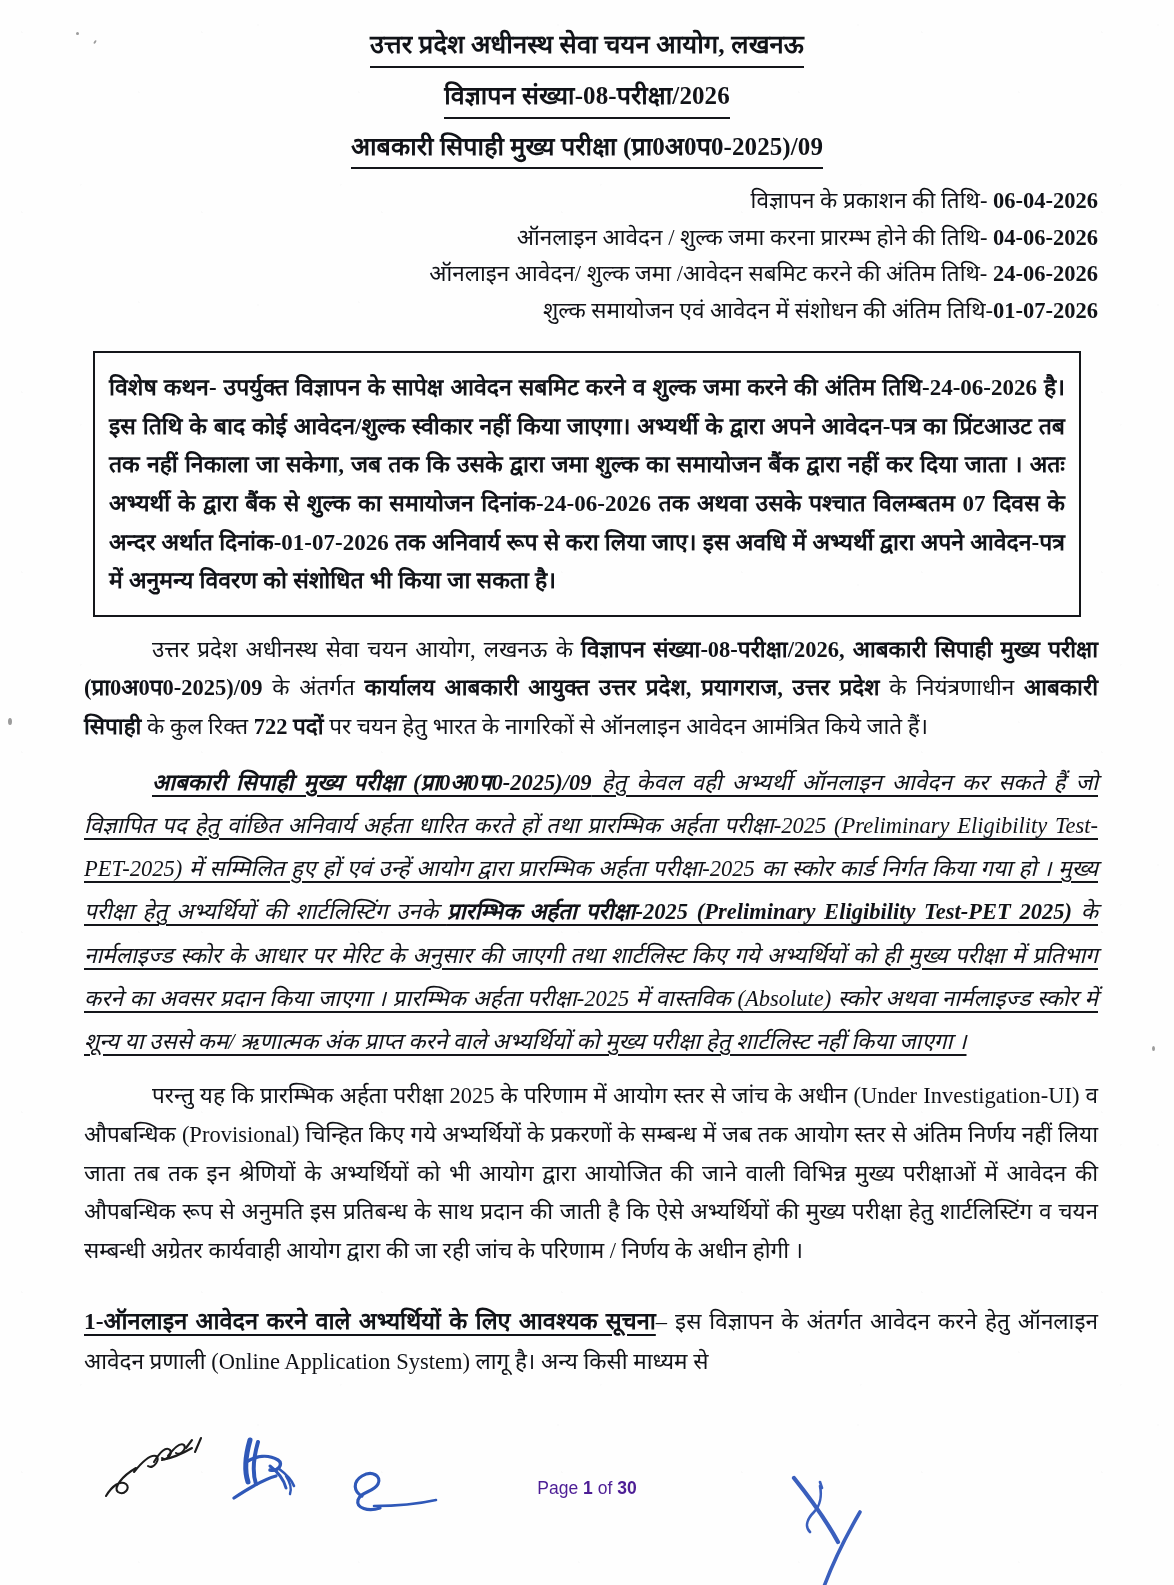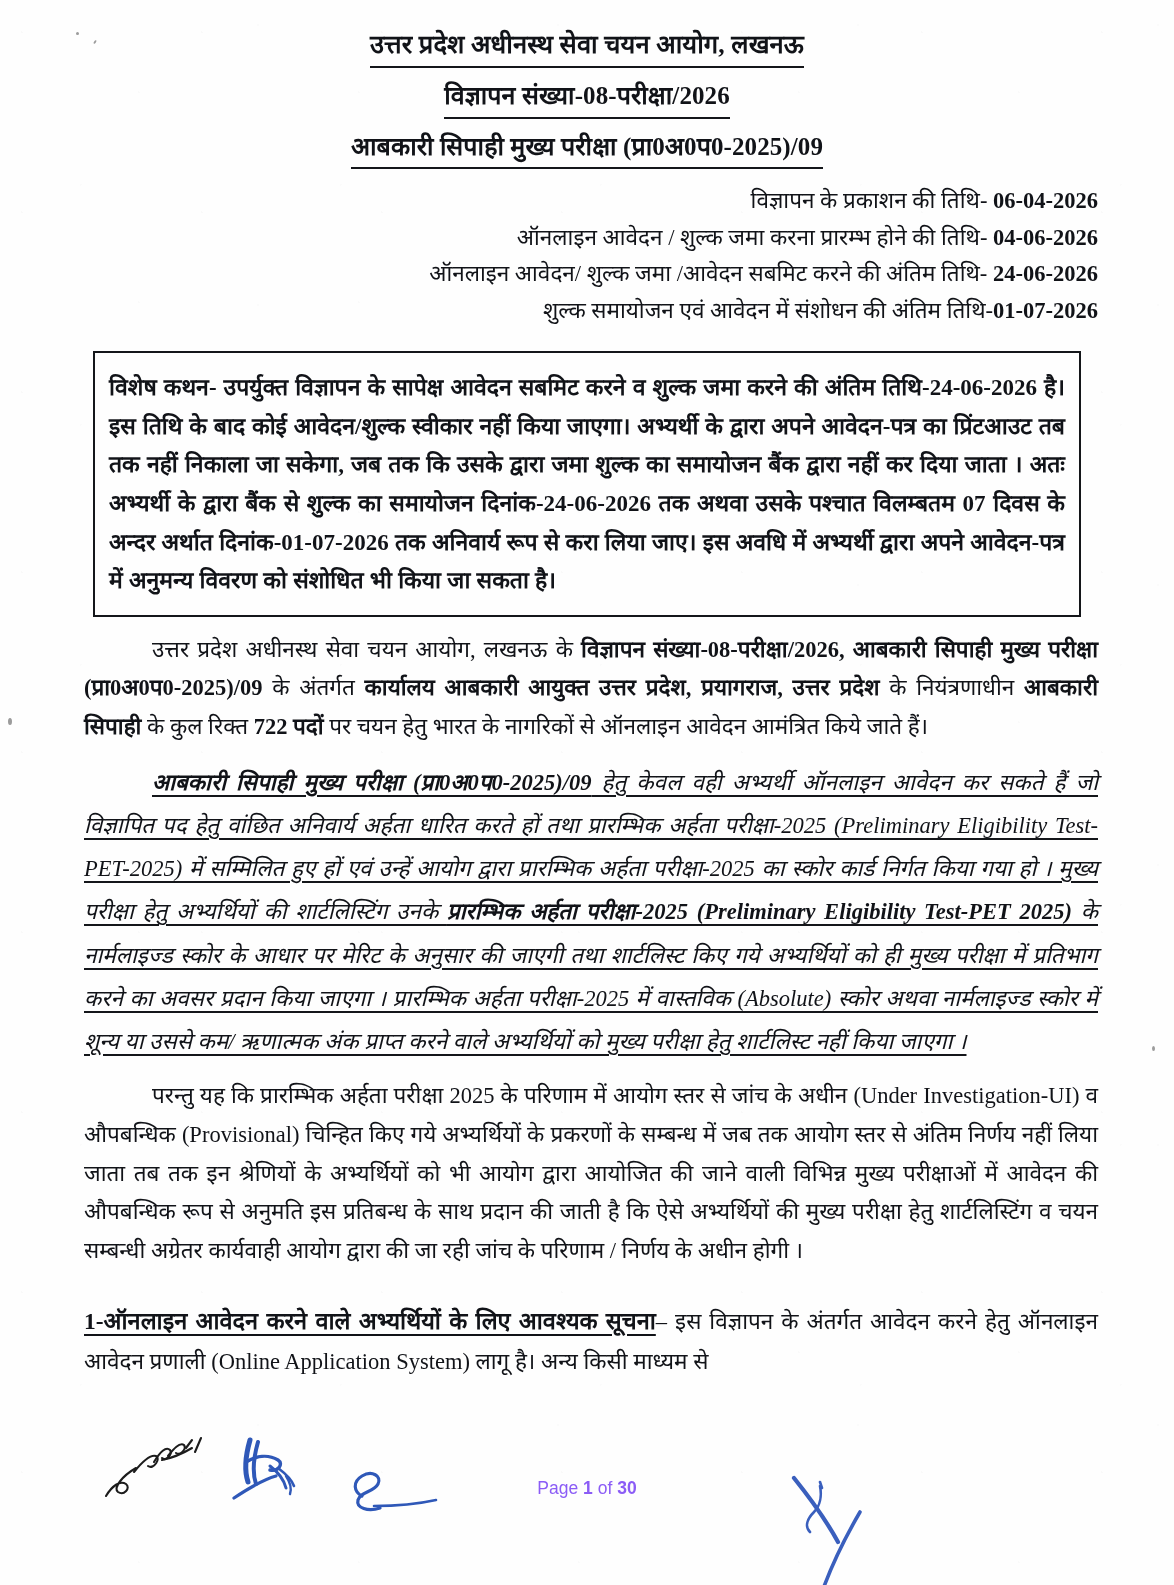--- a/index.html
+++ b/index.html
@@ -140,21 +140,21 @@
 
   
   .page-num {
     position: absolute;
     left: 0;
     right: 0;
     top: 1478px;
     text-align: center;
     font-family: "Liberation Sans", sans-serif;
     font-size: 17.5px;
-    color: #8b5cf6;
+    color: #4c1d95;
   }
   .page-num b { font-weight: 700; }
 
   
   .sig {
     position: absolute;
     pointer-events: none;
   }
   .sig-left   { left: 96px;  top: 1432px; }
   .sig-blue1  { left: 228px; top: 1432px; }

